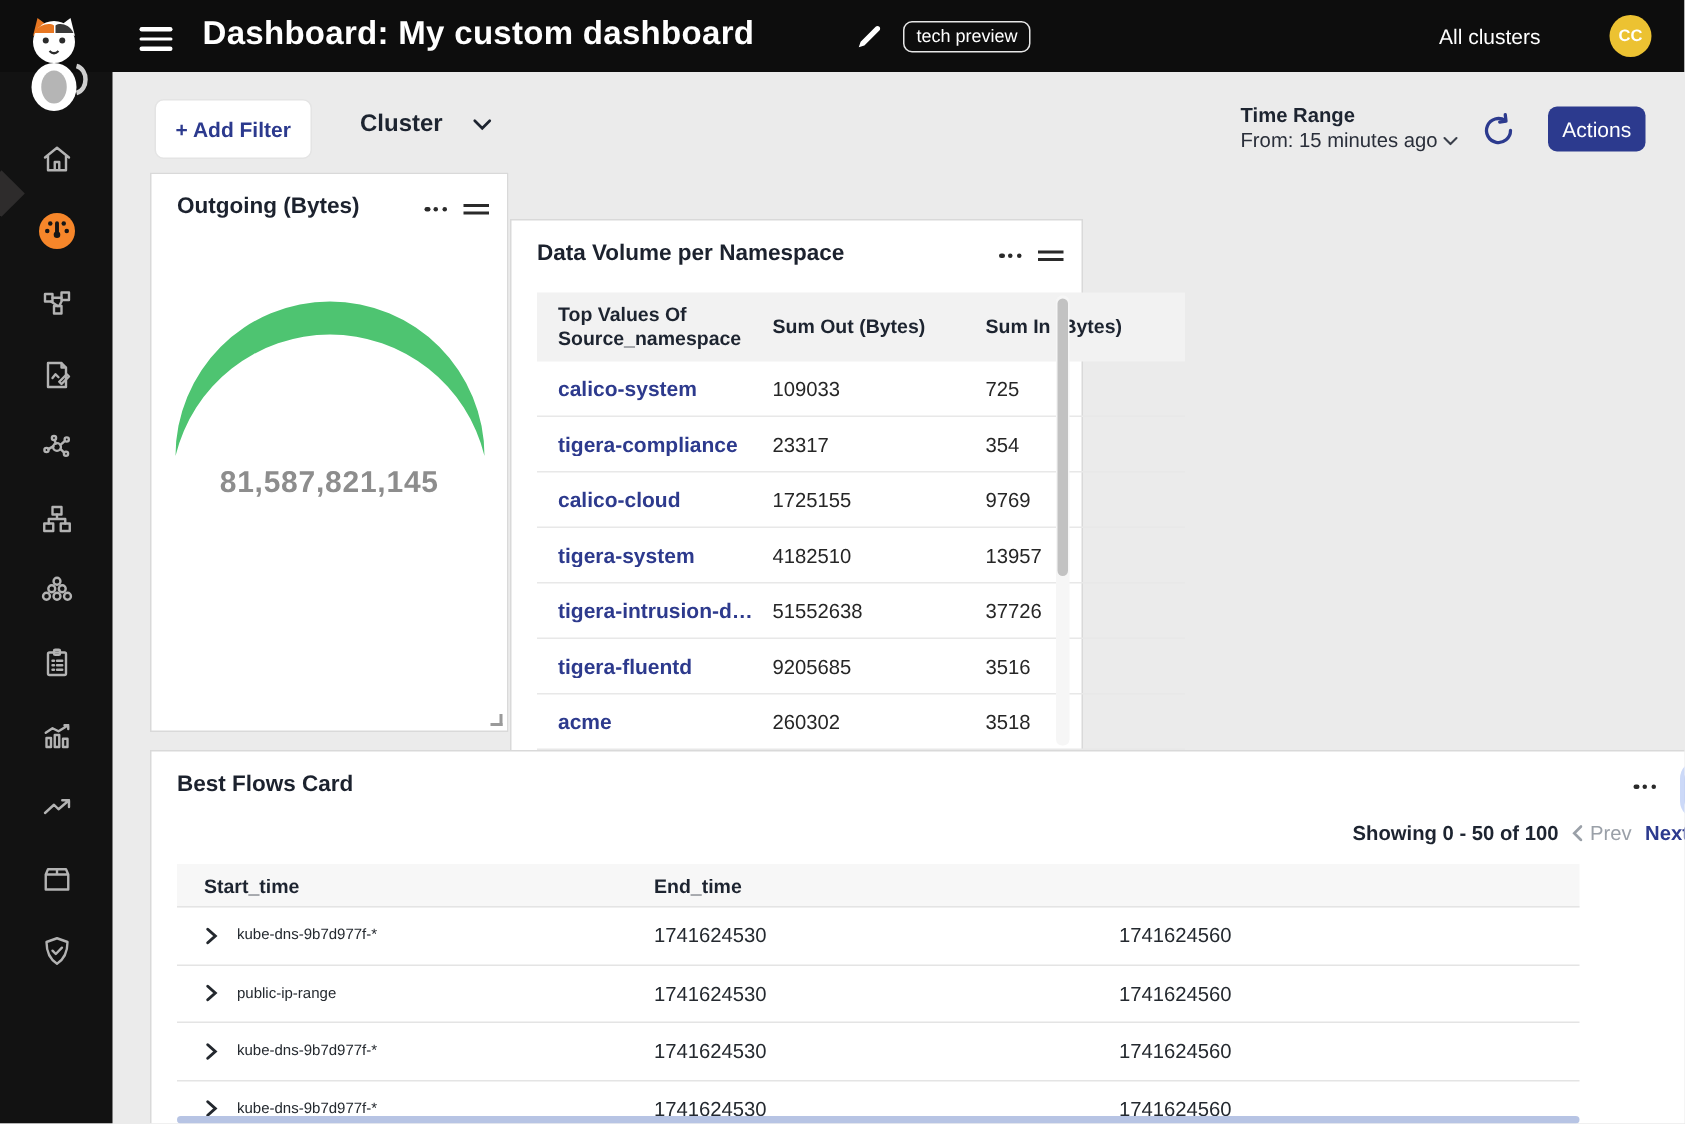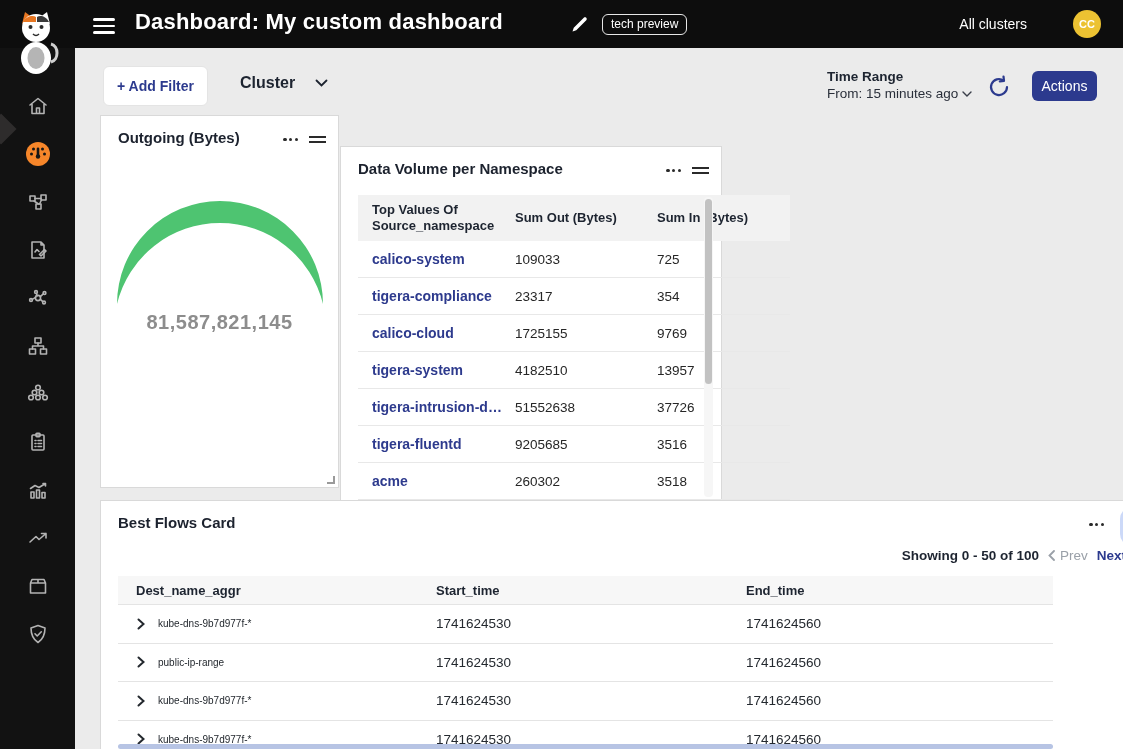--- a/index.html
+++ b/index.html
@@ -347,21 +347,20 @@
       <span class="bf-next">
         <span>Next</span>
         <svg width="7" height="11" viewBox="0 0 7 11">
           <path d="M1 1 L5.5 5.5 L1 10" stroke="#2c3a8e" stroke-width="1.8" fill="none" stroke-linecap="round"></path>
         </svg>
       </span>
     </div>
 
     <div class="bf-table">
       <div class="bf-head">
-        <div>Dest_name_aggr</div>
         <div>Start_time</div>
         <div>End_time</div>
       </div>
       <div class="bf-row">
         <div class="bf-dest">
           <svg width="10" height="12" viewBox="0 0 10 12">
               <path d="M2.5 1.5 L7.5 6 L2.5 10.5" stroke="#23282e" stroke-width="2" fill="none" stroke-linecap="round"></path>
             </svg>
           <span>kube-dns-9b7d977f-*</span>
         </div>

